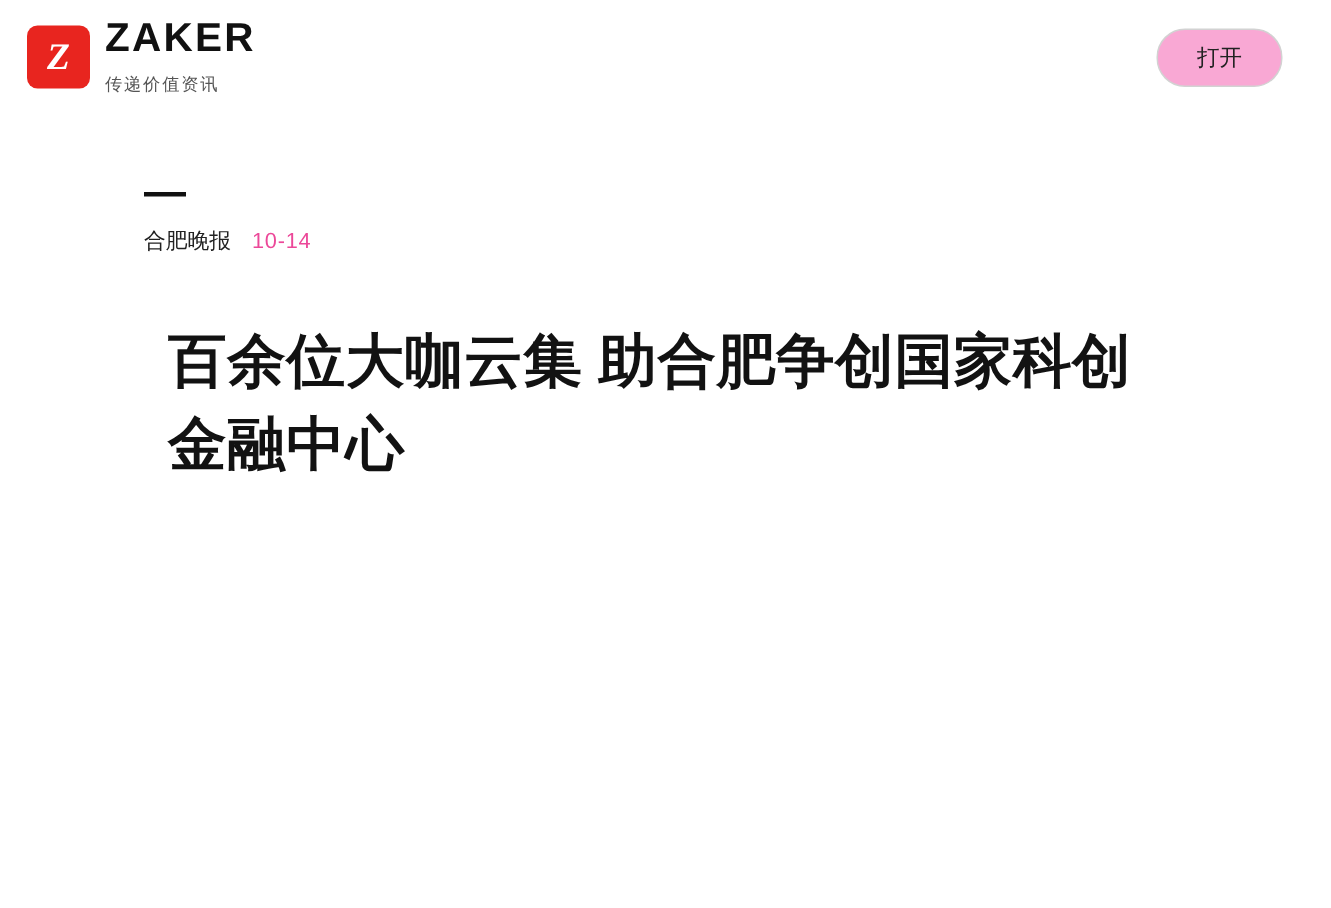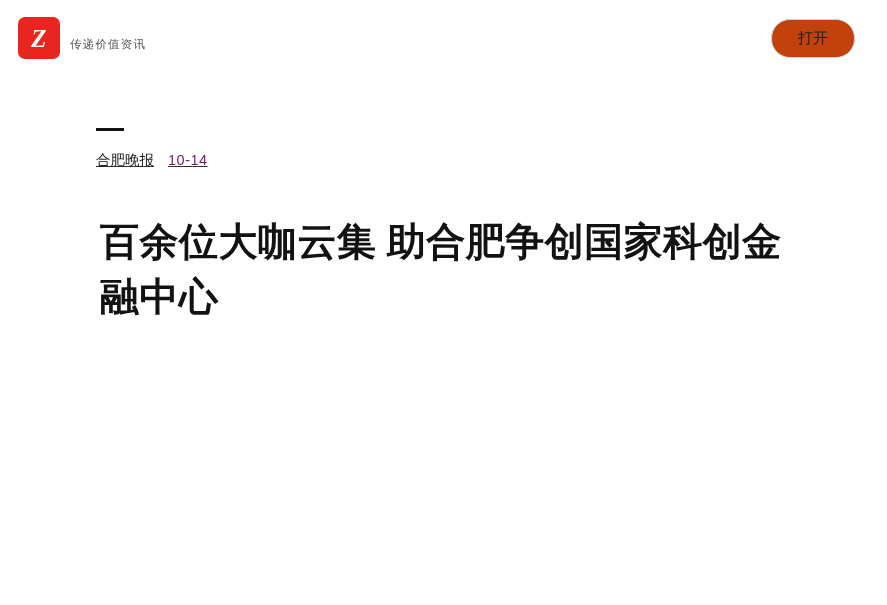--- a/index.html
+++ b/index.html
@@ -67,21 +67,21 @@
   }
   .brand-slogan {
     font-size: 11.5px;
     color: #555555;
     letter-spacing: 1.2px;
     margin-top: 13px;
   }
   .open-btn {
     border: 1px solid #d2d2d2;
     border-radius: 19px;
-    background: #c2410c;
+    background: #f9a8d4;
     color: #222222;
     font-size: 15px;
     padding: 9px 26px;
     cursor: pointer;
     font-family: "Liberation Sans", "DejaVu Sans", sans-serif;
   }
 
   
   .article {
     padding: 0 96px;
@@ -93,36 +93,35 @@
     background: #111111;
     margin: 52px 0 20px 0;
   }
   .meta {
     display: flex;
     align-items: baseline;
     gap: 14px;
     font-size: 14.5px;
     color: #333333;
     margin-bottom: 10px;
-    text-decoration: underline;
   }
   .meta-source {
     color: #222222;
   }
   .meta-date {
-    color: #701a75;
+    color: #ec4899;
     letter-spacing: 0.5px;
   }
   .headline {
     font-family: "Liberation Serif", "DejaVu Serif", serif;
     font-weight: bold;
     font-size: 39px;
     line-height: 1.42;
     color: #121212;
-    margin: 44px 0 0 4px;
+    margin: 44px 0 0 16px;
     letter-spacing: 0.5px;
     max-width: 700px;
   }
   .body-text {
     margin-top: 58px;
     font-size: 19px;
     line-height: 2.05;
     color: #1f1f1f;
     letter-spacing: 0.2px;
     text-align: justify;
@@ -135,20 +134,21 @@
 </style>
 </head>
 <body>
 
 <div class="page">
 
   <div class="header">
     <div class="brand">
       <div class="brand-mark">Z</div>
       <div class="brand-text">
+        <div class="brand-name">ZAKER</div>
         <div class="brand-slogan">传递价值资讯</div>
       </div>
     </div>
     <button class="open-btn">打开</button>
   </div>
 
   <div class="article">
 
     <div class="rule"></div>
 

